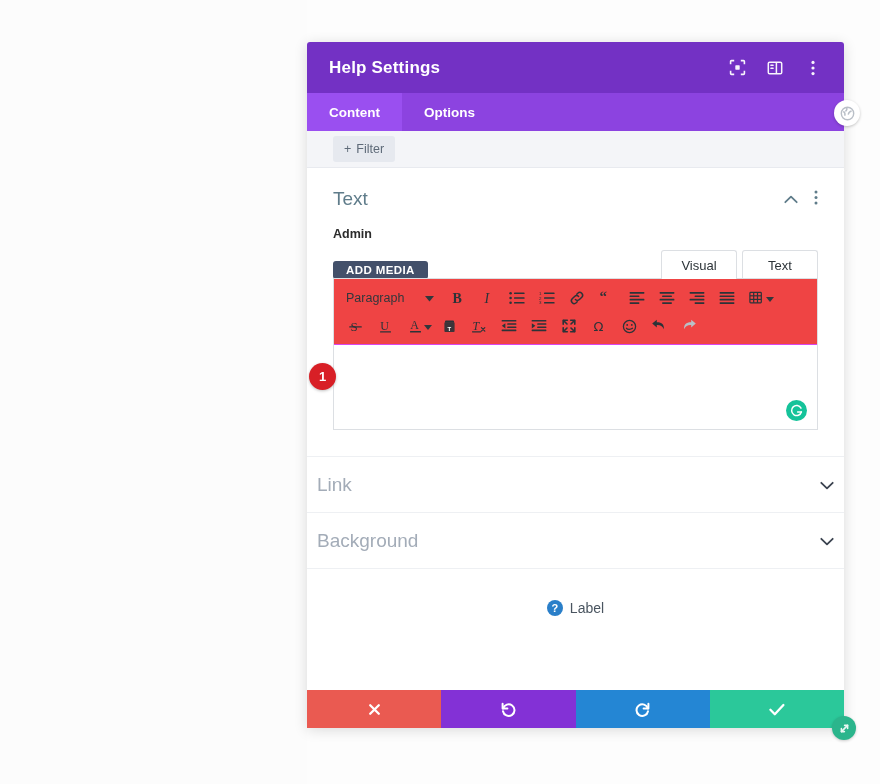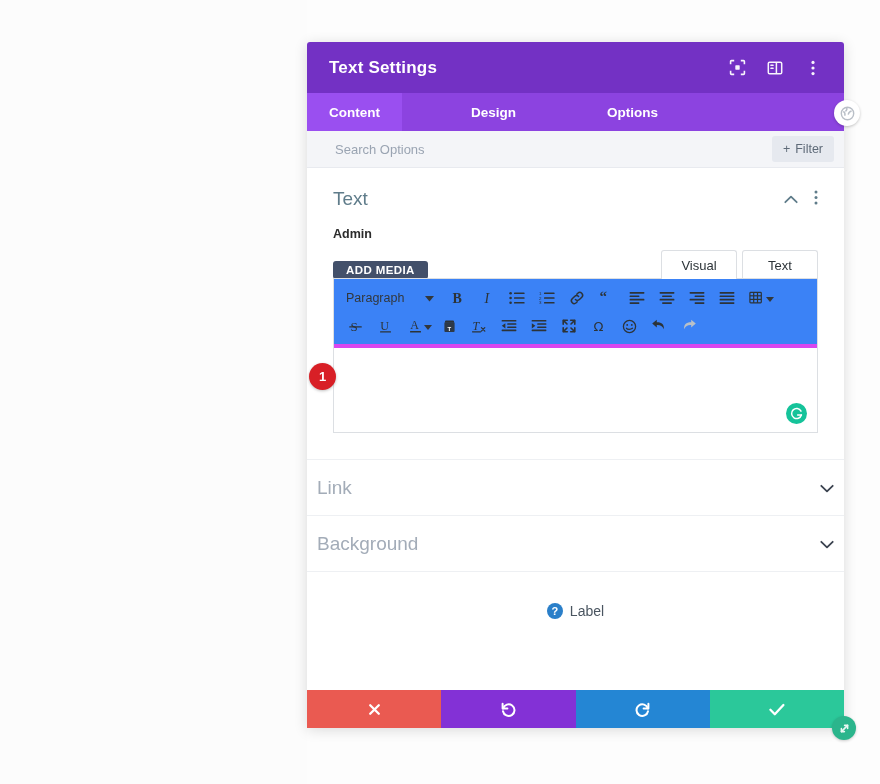--- a/index.html
+++ b/index.html
@@ -30,21 +30,21 @@
     display:flex;align-items:center;padding:0 22px;
     border-radius:3px 3px 0 0;
     flex:0 0 auto;
   }
   .modal-title{color:#fff;font-size:17px;font-weight:bold;letter-spacing:.2px;}
   .header-actions{margin-left:auto;display:flex;align-items:center;gap:20px;}
   .hdr-icon{width:18px;height:18px;display:flex;align-items:center;justify-content:center;cursor:pointer;opacity:.95;}
   .hdr-icon svg{display:block;}
 
   
-  .tabs{height:38px;background:#8c43e0;display:flex;align-items:stretch;flex:0 0 auto;position:relative;gap:47px;}
+  .tabs{height:38px;background:#8c43e0;display:flex;align-items:stretch;flex:0 0 auto;position:relative;}
   .tab{
     display:flex;align-items:center;padding:0 22px;color:#fff;
     font-size:13.5px;font-weight:bold;cursor:pointer;white-space:nowrap;
   }
   .tab.active{background:#9a4ff0;}
 
   
   .close-bubble{
     position:absolute;left:527px;top:7px;width:26px;height:26px;border-radius:50%;
     background:#ffffff;box-shadow:0 1px 3px rgba(0,0,0,.22);
@@ -87,21 +87,21 @@
   .ed-tabs{margin-left:auto;display:flex;align-items:center;}
   .ed-tab{
     height:28px;min-width:74px;display:flex;align-items:center;justify-content:center;
     font-size:13px;color:#2c3338;cursor:pointer;
     border:1px solid #dcdfe3;border-bottom:0;border-radius:3px 3px 0 0;background:#f6f7f8;
   }
   .ed-tab.active{background:#fff;border-color:#dcdfe3;position:relative;z-index:2;}
   .ed-tab + .ed-tab{margin-left:5px;background:#fff;}
 
   .editor-box{border:1px solid #dcdfe3;background:#fff;margin-top:-1px;position:relative;}
-  .toolbar{background:#3b82f6;border-bottom:4px solid #d946ef;padding:5px 6px 4px 6px;}
+  .toolbar{background:#ef4444;border-bottom:1px solid #d946ef;padding:5px 6px 4px 6px;}
   .trow{display:flex;align-items:center;gap:0;flex-wrap:nowrap;}
   .tbtn{
     width:30px;height:28px;display:flex;align-items:center;justify-content:center;
     cursor:pointer;color:#2c3338;
   }
   .tbtn svg{display:block;}
   .para-select{
     display:flex;align-items:center;height:26px;padding:0 4px 0 6px;min-width:88px;
     font-size:12.5px;color:#32373c;cursor:pointer;margin-right:4px;
   }
@@ -155,21 +155,21 @@
 </style>
 </head>
 <body>
 
 <div class="backdrop"></div>
 <div class="backdrop-tint"></div>
 
 <div class="modal">
 
   <div class="modal-header">
-    <div class="modal-title">Text Settings</div>
+    <div class="modal-title">Help Settings</div>
     <div class="header-actions">
       <span class="hdr-icon">
         <svg width="17" height="17" viewBox="0 0 17 17" fill="none" stroke="#ffffff" stroke-width="1.6">
           <path d="M1.6 5.2V2.4a.8.8 0 0 1 .8-.8h2.8M11.8 1.6h2.8a.8.8 0 0 1 .8.8v2.8M15.4 11.8v2.8a.8.8 0 0 1-.8.8h-2.8M5.2 15.4H2.4a.8.8 0 0 1-.8-.8v-2.8"></path>
           <rect x="6.3" y="6.3" width="4.4" height="4.4" rx=".6" fill="#ffffff" stroke="none"></rect>
         </svg>
       </span>
       <span class="hdr-icon">
         <svg width="16" height="16" viewBox="0 0 16 16" fill="none" stroke="#ffffff" stroke-width="1.5">
           <rect x="1.3" y="2.2" width="13.4" height="11.6" rx="1.3"></rect>
@@ -183,32 +183,30 @@
           <circle cx="2" cy="2.4" r="1.6"></circle>
             <circle cx="2" cy="8" r="1.6"></circle>
             <circle cx="2" cy="13.6" r="1.6"></circle>
         </svg>
       </span>
     </div>
   </div>
 
   <div class="tabs">
     <div class="tab active">Content</div>
-    <div class="tab">Design</div>
     <div class="tab">Options</div>
     <div class="close-bubble">
       <svg width="15" height="15" viewBox="0 0 15 15" fill="none" stroke="#b9bfc7" stroke-width="1.4">
         <circle cx="7.5" cy="7.5" r="6.2"></circle>
         <path d="M3.3 5.4c1.6 1.1 2.1 2.6 1.4 4.4M11.6 5c-1.8.4-3 1.6-3.4 3.6M6.6 1.5c.7 1.5.2 2.9-1.2 3.8"></path>
       </svg>
     </div>
   </div>
 
   <div class="searchbar">
-    <input class="search-input" type="text" value="" placeholder="Search Options" style="">
     <button class="filter-btn">
       <span>+</span>
       <span>Filter</span>
     </button>
   </div>
 
   <div class="modal-body">
 
     <div class="section-open">
       <div class="section-head">

